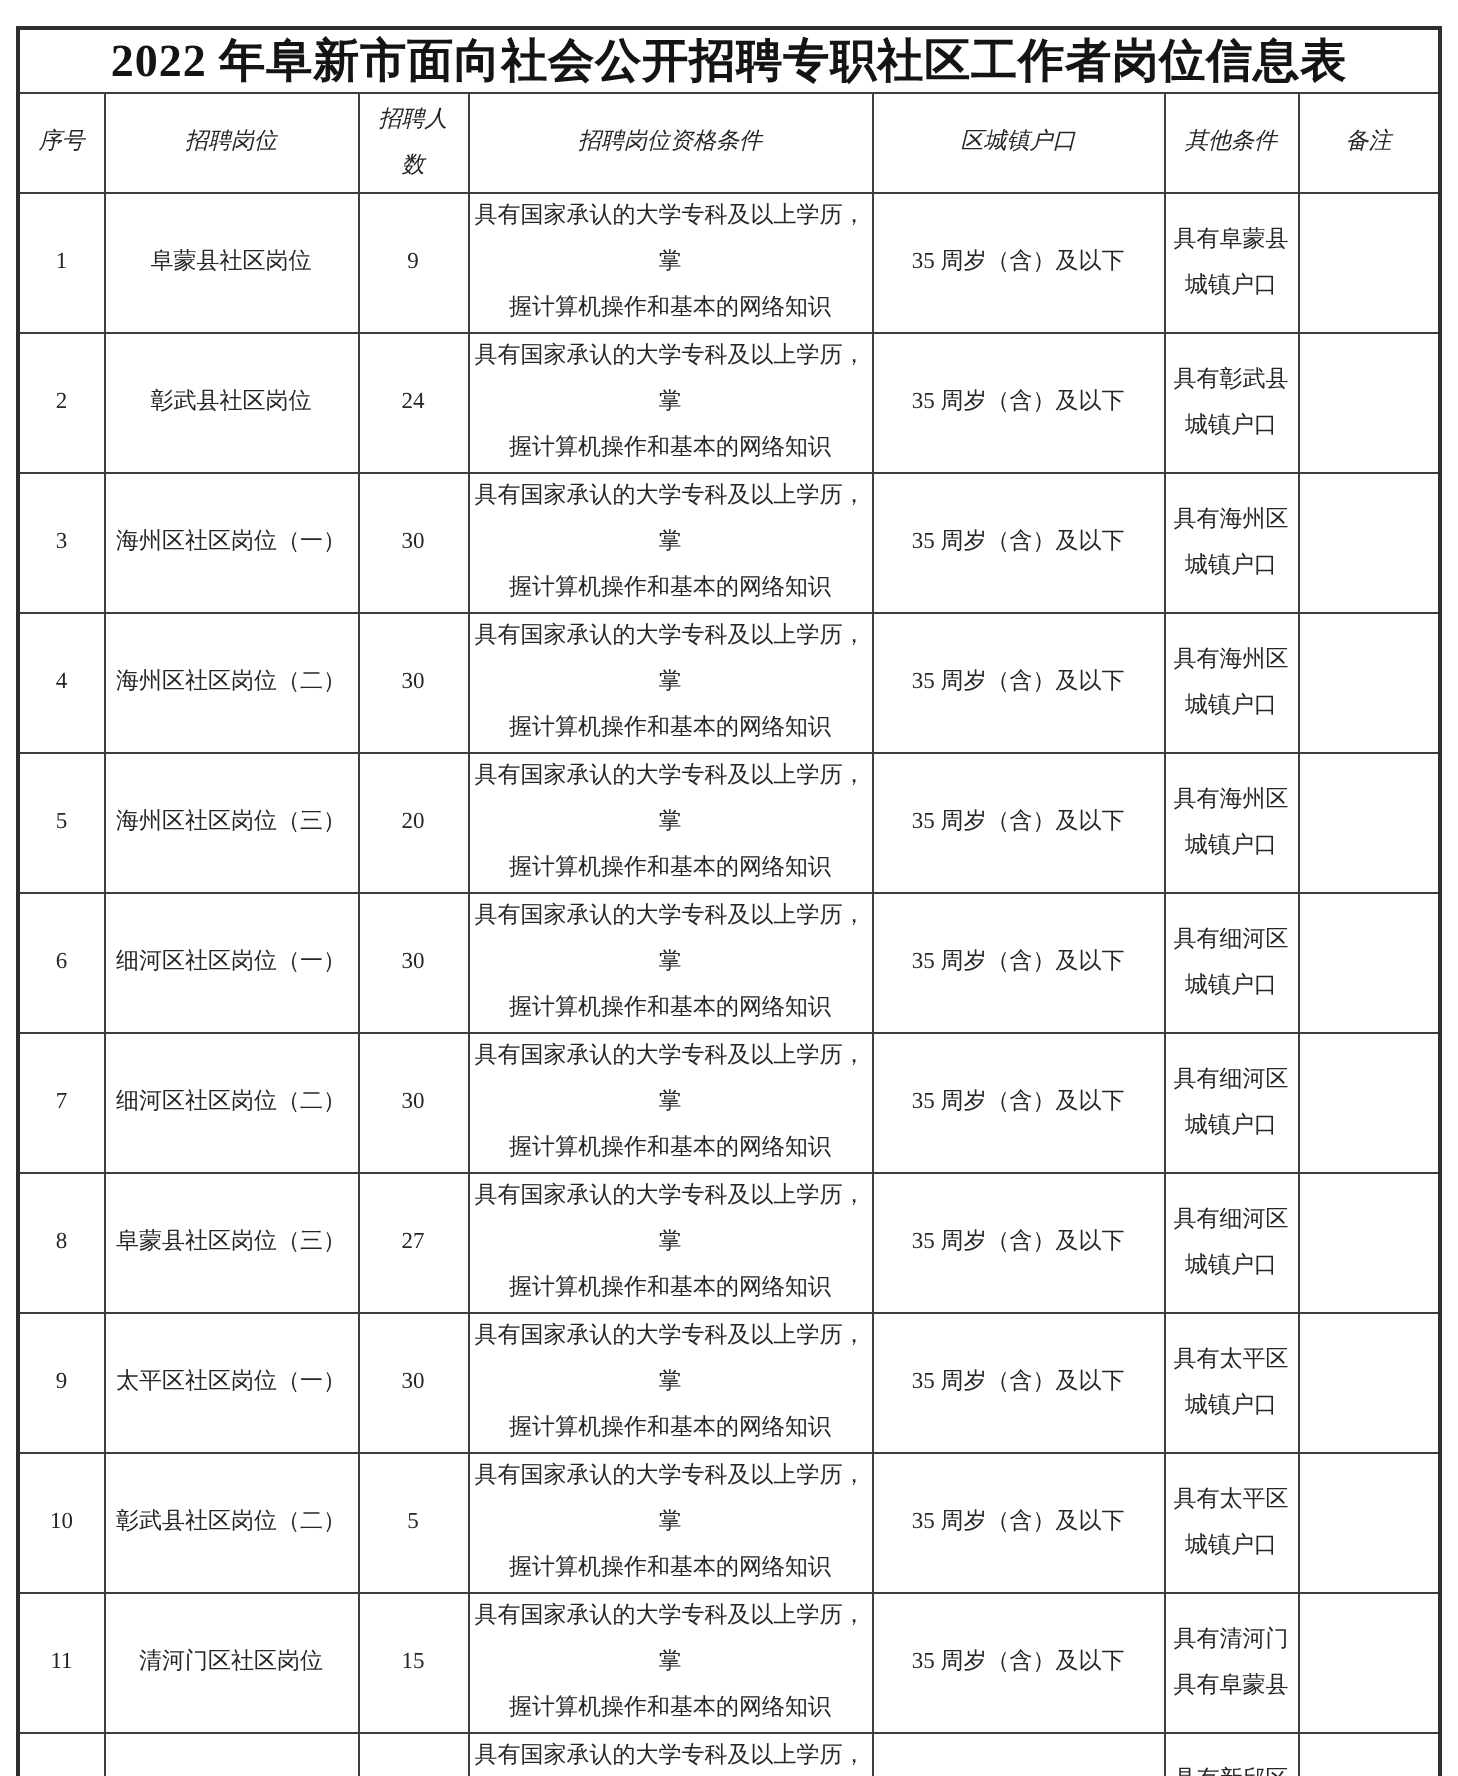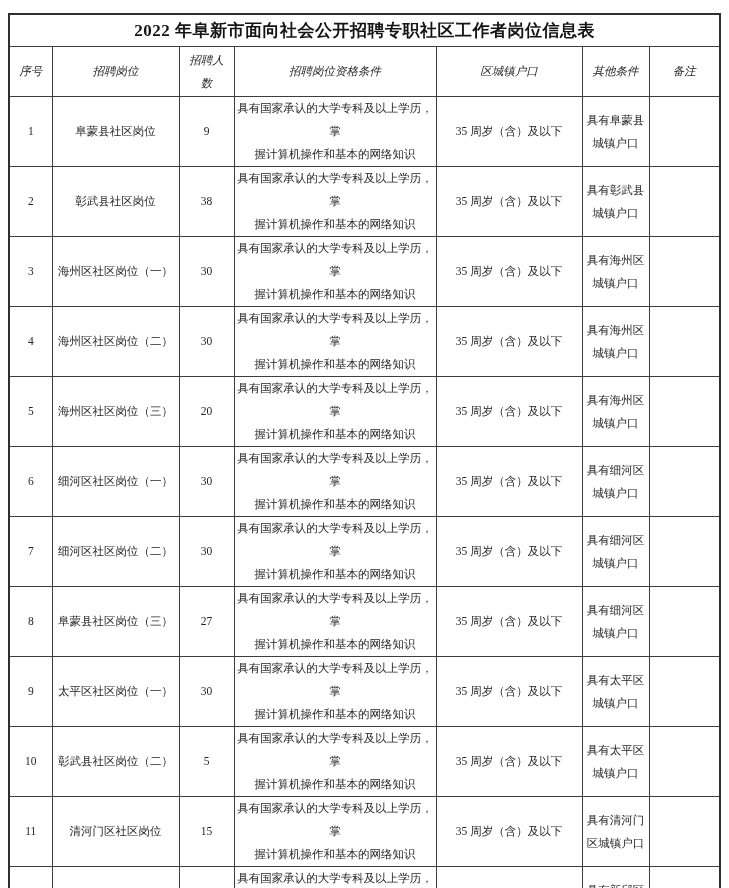--- a/index.html
+++ b/index.html
@@ -30,21 +30,21 @@
     font-size: 11.5px;
     line-height: 23px;
     color: #262626;
     padding: 0 2px;
     overflow: hidden;
     white-space: pre-line;      
     word-break: keep-all;       
   }
   .title-row th {
     height: 31px;
-    font-size: 17px;
+    font-size: 23px;
     font-weight: bold;
     line-height: 29px;
     color: #141414;
     letter-spacing: 0.5px;
     text-align: center;
   }
   .header-row th { height: 49px; font-style: italic; }
   tbody tr { height: 49px; }
   col.w0 { width: 43px; }
   col.w1 { width: 127px; }
@@ -91,21 +91,21 @@
           <td>具有国家承认的大学专科及以上学历，掌
 握计算机操作和基本的网络知识</td>
           <td>35 周岁（含）及以下</td>
           <td>具有阜蒙县
 城镇户口</td>
           <td></td>
         </tr>
         <tr>
           <td>2</td>
           <td>彰武县社区岗位</td>
-          <td>38</td>
+          <td>24</td>
           <td>具有国家承认的大学专科及以上学历，掌
 握计算机操作和基本的网络知识</td>
           <td>35 周岁（含）及以下</td>
           <td>具有彰武县
 城镇户口</td>
           <td></td>
         </tr>
         <tr>
           <td>3</td>
           <td>海州区社区岗位（一）</td>
@@ -195,21 +195,21 @@
           <td></td>
         </tr>
         <tr>
           <td>11</td>
           <td>清河门区社区岗位</td>
           <td>15</td>
           <td>具有国家承认的大学专科及以上学历，掌
 握计算机操作和基本的网络知识</td>
           <td>35 周岁（含）及以下</td>
           <td>具有清河门
-区城镇户口</td>
+具有阜蒙县</td>
           <td></td>
         </tr>
         <tr>
           <td>12</td>
           <td>新邱区社区岗位</td>
           <td>3</td>
           <td>具有国家承认的大学专科及以上学历，掌
 握计算机操作和基本的网络知识</td>
           <td>35 周岁（含）及以下</td>
           <td>具有新邱区

